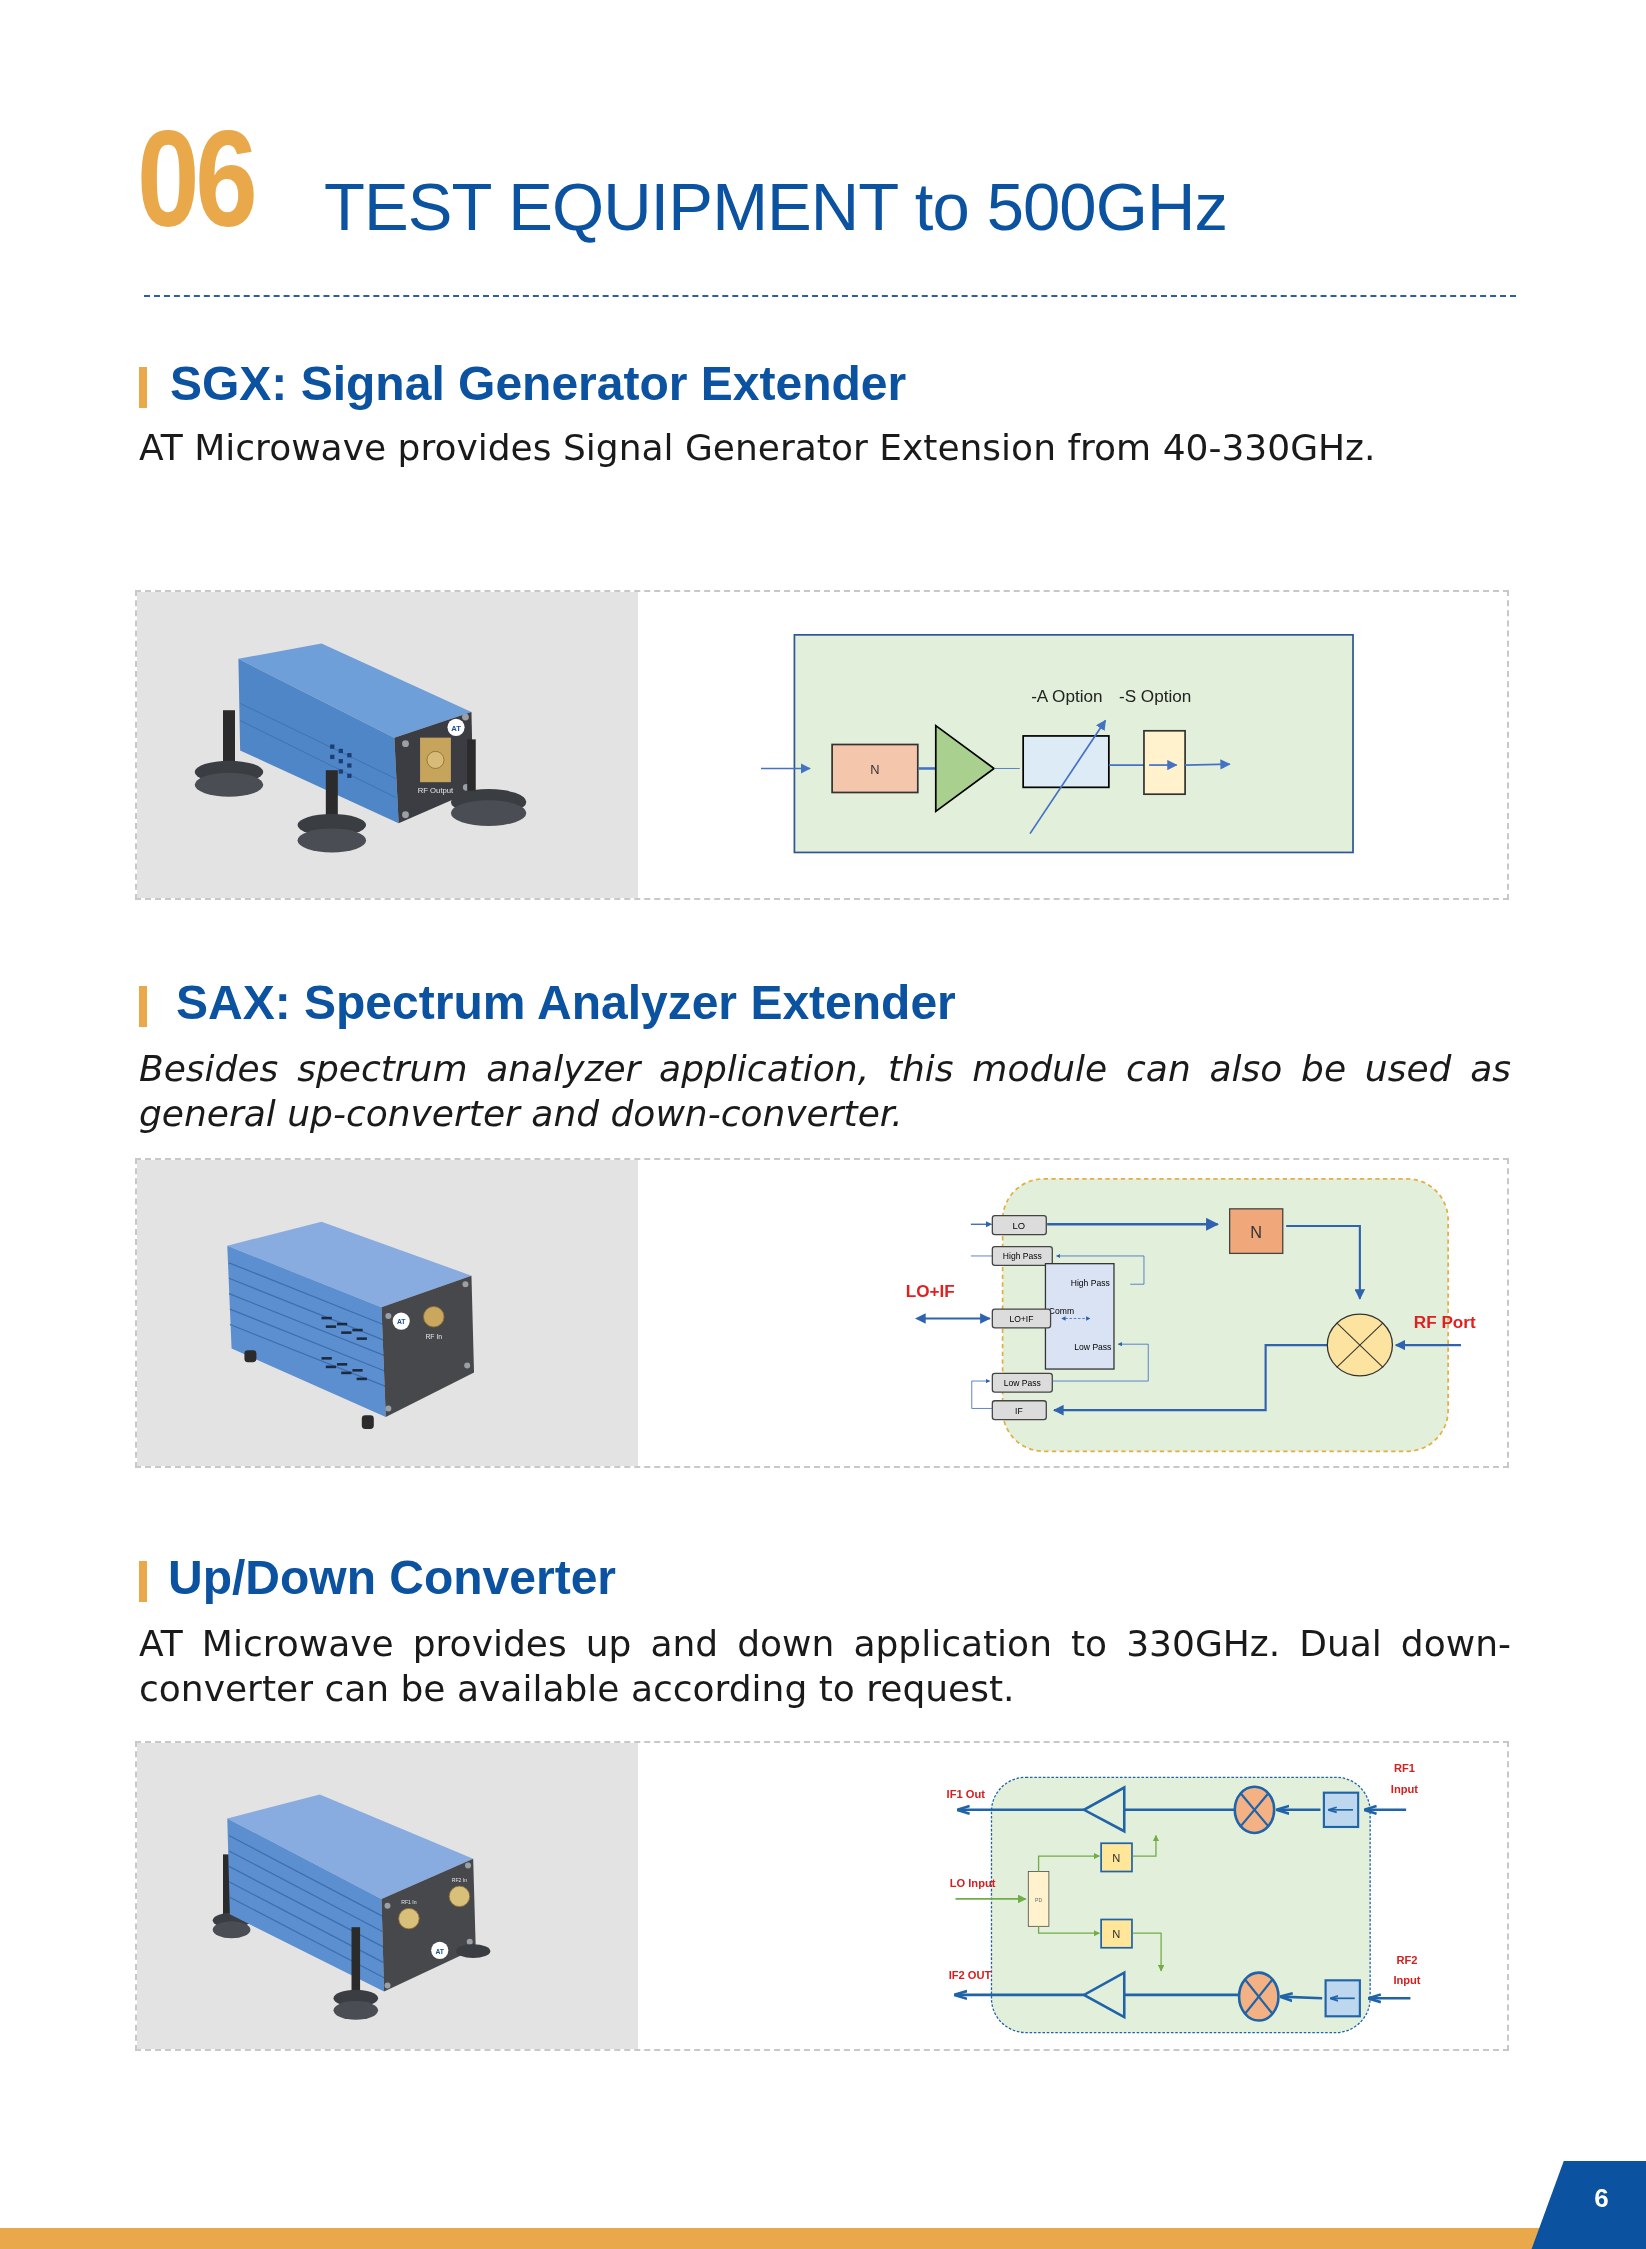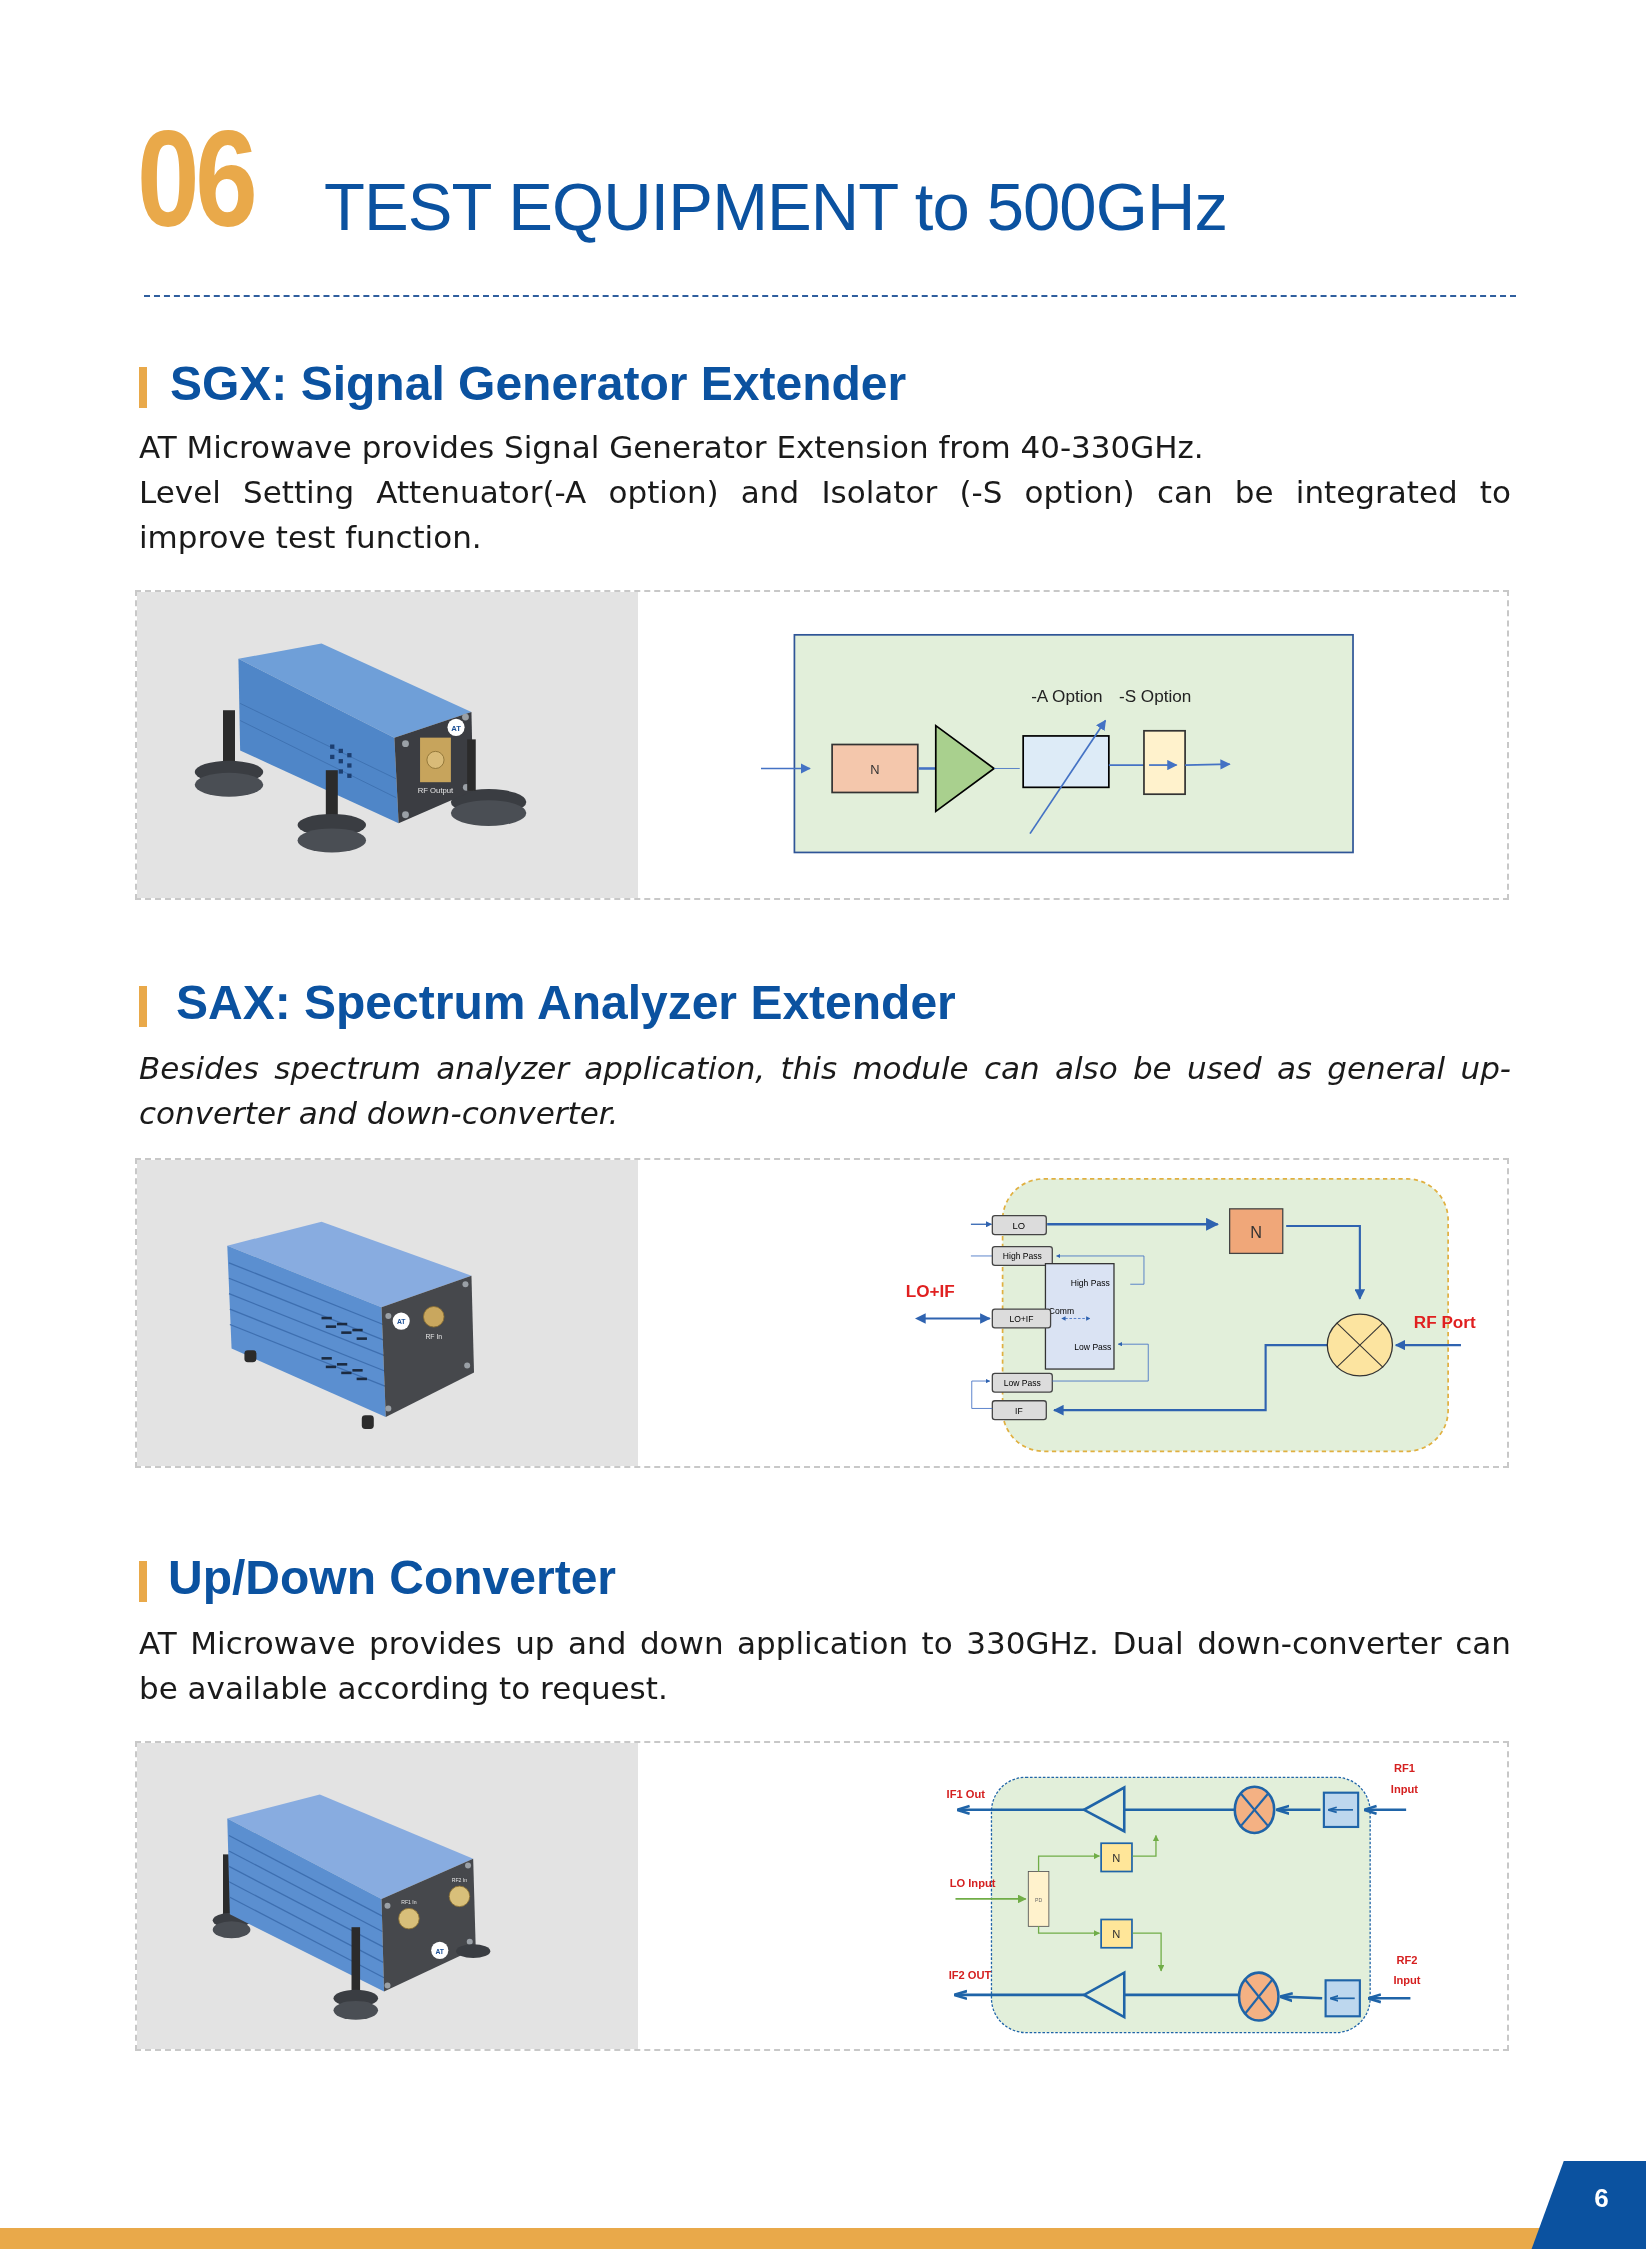--- a/index.html
+++ b/index.html
@@ -6,41 +6,40 @@
   body { width:1646px; height:2250px; background:#ffffff; position:relative; overflow:hidden;
          font-family:"DejaVu Sans", sans-serif; color:#1a1a1a; }
   .abs { position:absolute; }
   .chapter-num { left:137px; top:110px; font-family:"Liberation Sans", sans-serif; font-weight:bold;
                  font-size:137px; line-height:137px; color:#E9A94A; letter-spacing:-5.1px; transform:scaleX(0.82); transform-origin:left; }
   .chapter-title { left:324px; top:168px; font-family:"Liberation Sans", sans-serif; font-weight:normal;
                    font-size:67px; line-height:77px; color:#0B52A0; letter-spacing:-0.9px; }
   .divider { left:144px; top:295px; width:1372px; height:0; border-top:2.6px dashed #2F5E9E; }
   .sec-bar { width:7.7px; height:41px; background:#E9A94A; }
   .sec-title { font-family:"Liberation Sans", sans-serif; font-weight:bold; font-size:48px; line-height:48px; color:#0B52A0; }
-  .para { left:139px; width:1372px; font-size:31px; line-height:45px; color:#1a1a1a; text-align:justify; }
+  .para { left:139px; width:1372px; font-size:36px; line-height:45px; color:#1a1a1a; text-align:justify; }
   .panel { left:135px; width:1374px; height:310px; border:2.6px dashed #C8C8C8; background:#ffffff; box-sizing:border-box; }
   .panel .photo { position:absolute; left:0; top:0; width:501px; height:100%; background:#E3E3E3; }
   .panel .diagram { position:absolute; left:501px; top:0; right:0; bottom:0; }
   svg text { font-family:"Liberation Sans", sans-serif; }
   .footer-bar { left:0; top:2228px; width:1646px; height:21.4px; background:#E9A94A; }
   .page-tab { left:1531px; top:2161px; width:116px; height:89px; }
   .page-num { left:1576px; top:2183px; width:51px; font-family:"Liberation Sans", sans-serif; font-weight:bold; font-size:26px; color:#ffffff; text-align:center; }
 </style>
 </head>
 <body>
 
 <div class="abs chapter-num">06</div>
 <div class="abs chapter-title">TEST EQUIPMENT to 500GHz</div>
 <div class="abs divider"></div>
 
 <div class="abs sec-bar" style="left:139px;top:367px;"></div>
 <div class="abs sec-title" style="left:170px;top:360px;">SGX: Signal Generator Extender</div>
 <div class="abs para" style="top:425px;">
   <div>AT Microwave provides Signal Generator Extension from 40-330GHz.</div>
-  <div>Level Setting Attenuator(-A option) and Isolator (-S option) can be integrated to improve test function.</div>
 </div>
 
 <div class="abs panel" style="top:590px;">
   <div class="photo">
     <svg width="501" height="305" viewBox="0 0 584 356">
 
       <rect x="100" y="138" width="14" height="65" fill="#2b2b2b"></rect>
       <ellipse cx="107" cy="210" rx="40" ry="13" fill="#3a3d42"></ellipse>
       <ellipse cx="107" cy="225" rx="40" ry="14" fill="#4a4e54"></ellipse>
       <ellipse cx="410" cy="245" rx="44" ry="15" fill="#3a3d42"></ellipse>

